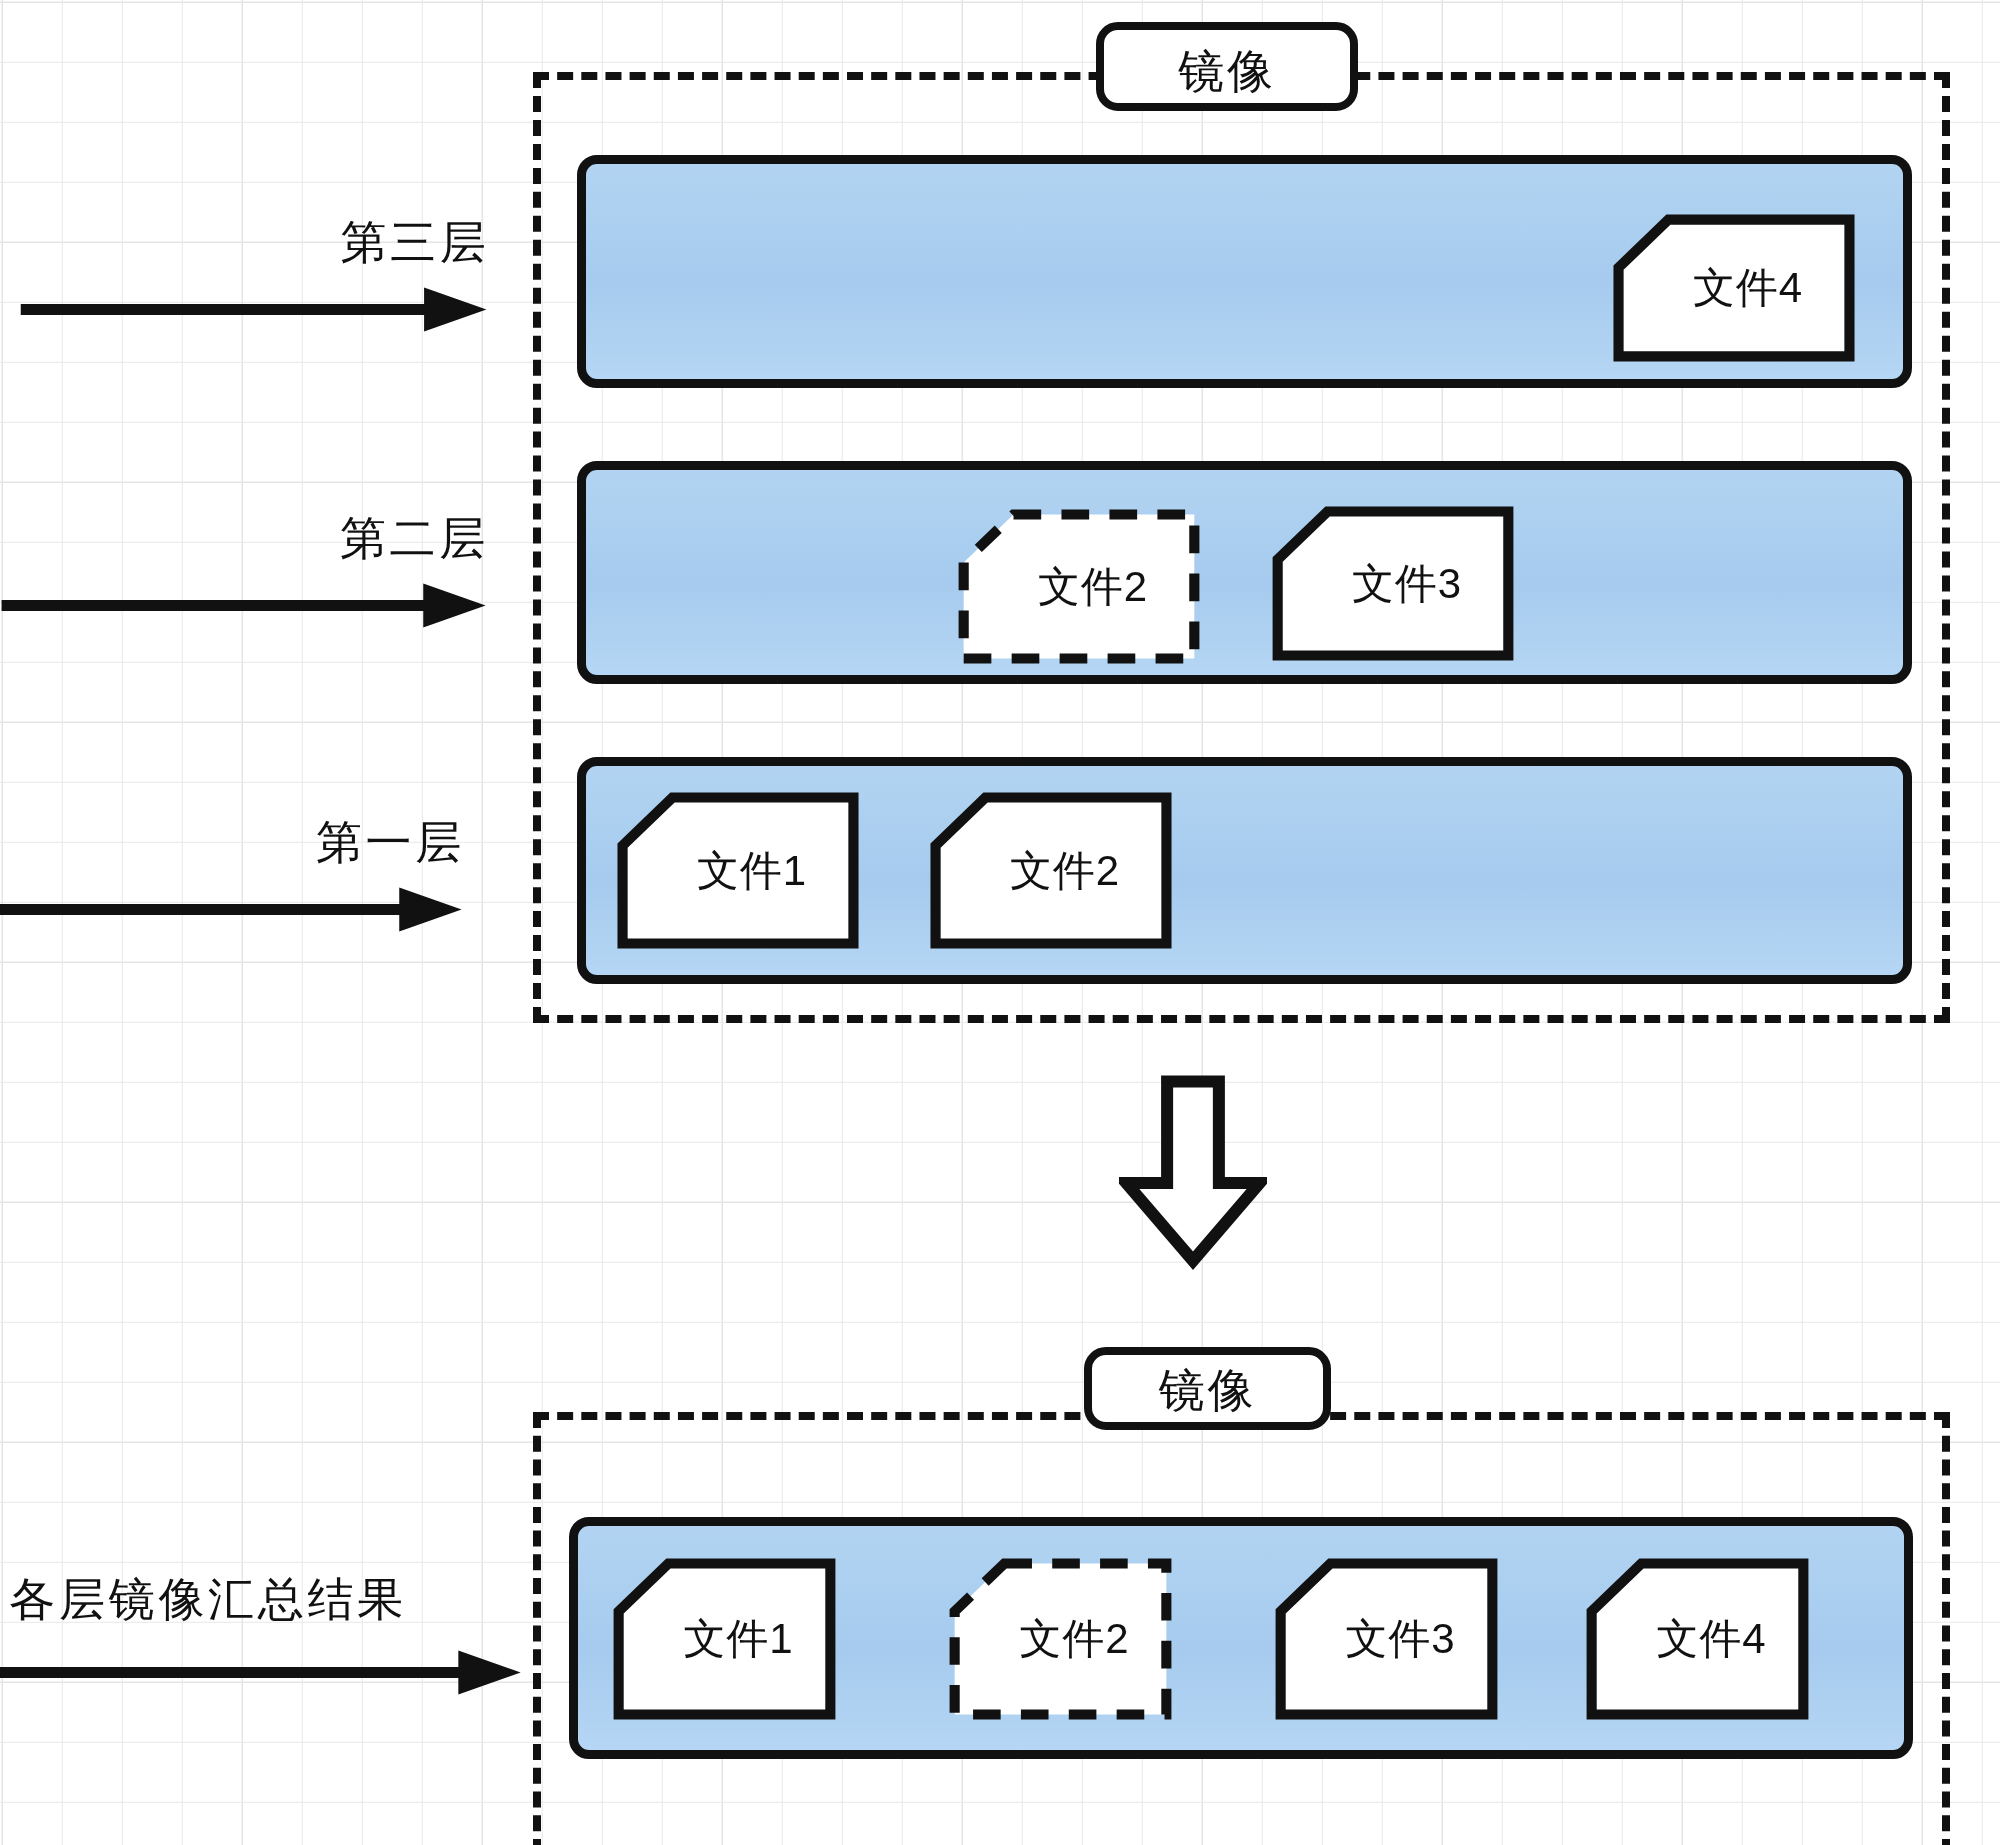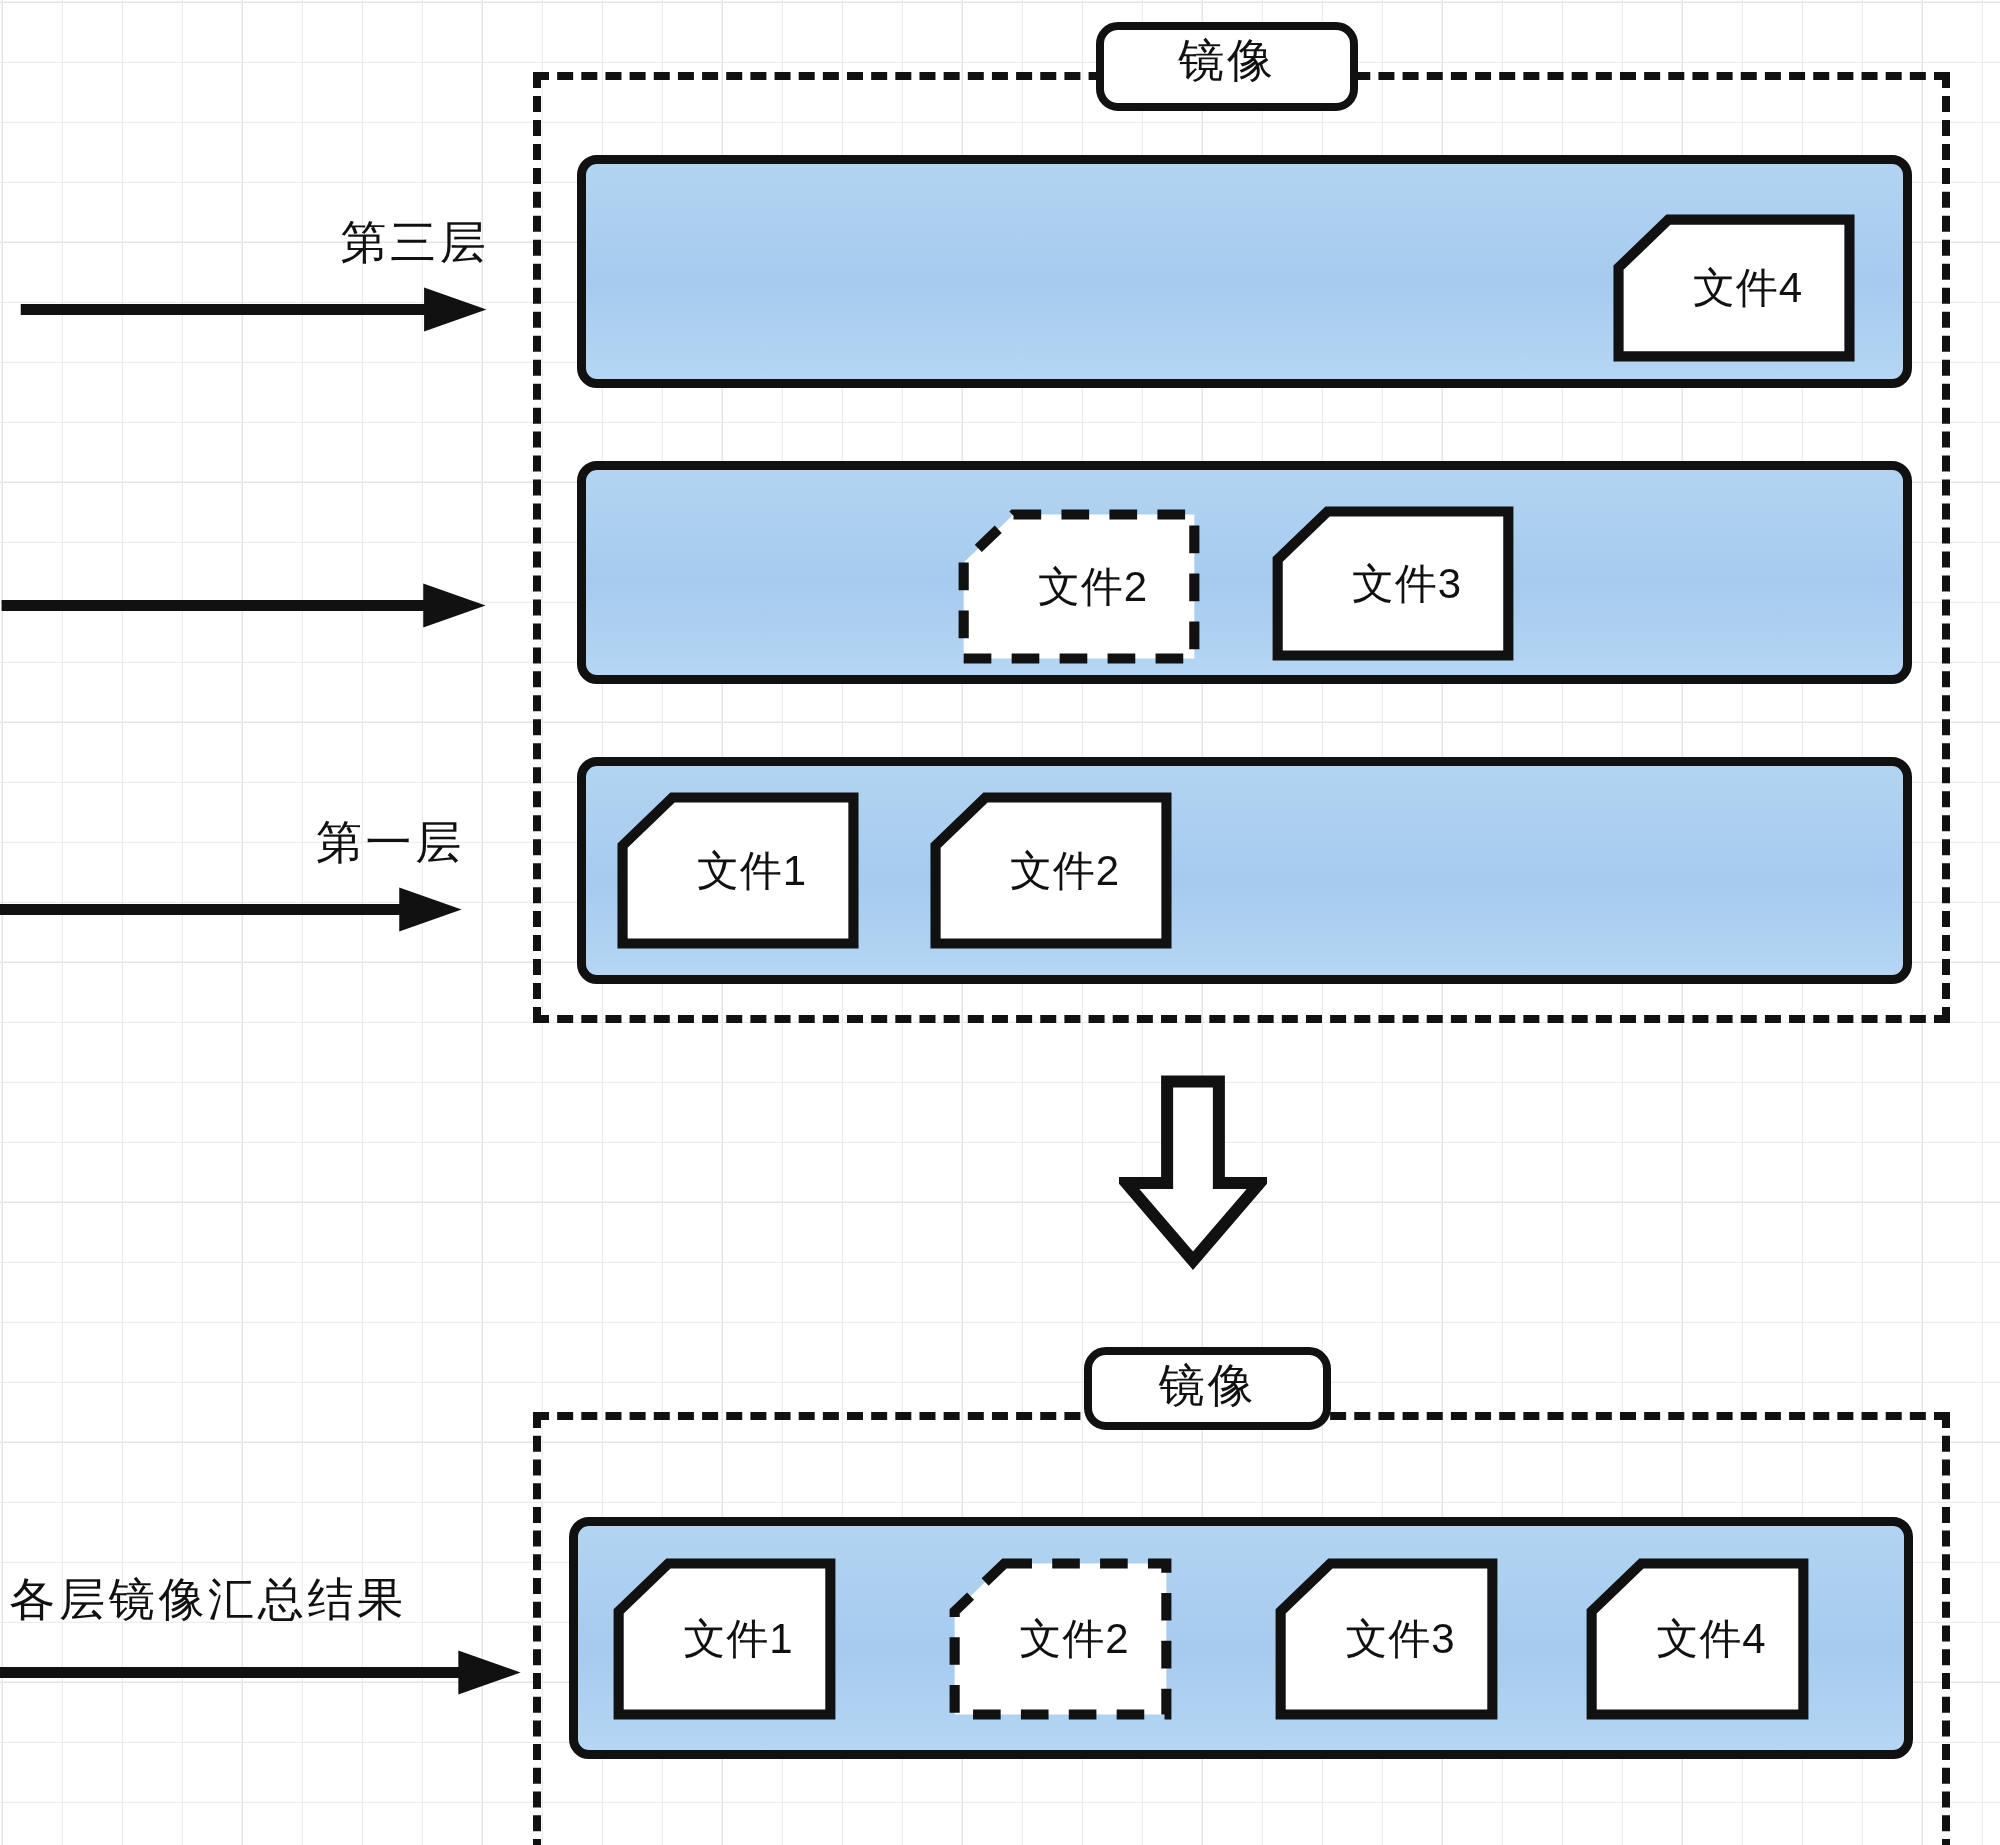--- a/index.html
+++ b/index.html
@@ -25,21 +25,21 @@
     box-sizing:border-box;
   }
 
   
   .chip{
     position:absolute;
     background:#fff;
     border:8.3px solid #111;
     border-radius:22px;
     box-sizing:border-box;
-    display:flex;align-items:flex-start;justify-content:center;
+    display:flex;align-items:flex-end;justify-content:center;
     font-size:46px;
     letter-spacing:2.8px;
     z-index:6;
   }
 
   
   .layer{
     position:absolute;
     background:linear-gradient(180deg,#b2d4f2 0%,#a6cbee 55%,#b5d6f4 100%);
     border:9.2px solid #111;
@@ -132,20 +132,21 @@
 </div>
 
 <div class="ann" style="left:18.5px;top:212px;width:471px;height:120px;">
   <span class="ann-label" style="top:0px;">第三层</span>
   <svg width="471" height="55" viewBox="0 0 510 60" style="top:70px;">
     <path d="M 0 24 L 440 24 L 440 6 L 508 30 L 440 54 L 440 36 L 0 36 Z" fill="#111111"></path>
   </svg>
 </div>
 
 <div class="ann" style="left:0px;top:508px;width:489px;height:120px;">
+  <span class="ann-label" style="top:0px;">第二层</span>
   <svg width="489" height="55" viewBox="0 0 530 60" style="top:70px;">
     <path d="M 0 24 L 460 24 L 460 6 L 528 30 L 460 54 L 460 36 L 0 36 Z" fill="#111111"></path>
   </svg>
 </div>
 
 <div class="ann" style="left:-24px;top:812px;width:489px;height:120px;">
   <span class="ann-label" style="top:0px;">第一层</span>
   <svg width="489" height="55" viewBox="0 0 530 60" style="top:70px;">
     <path d="M 0 24 L 460 24 L 460 6 L 528 30 L 460 54 L 460 36 L 0 36 Z" fill="#111111"></path>
   </svg>

